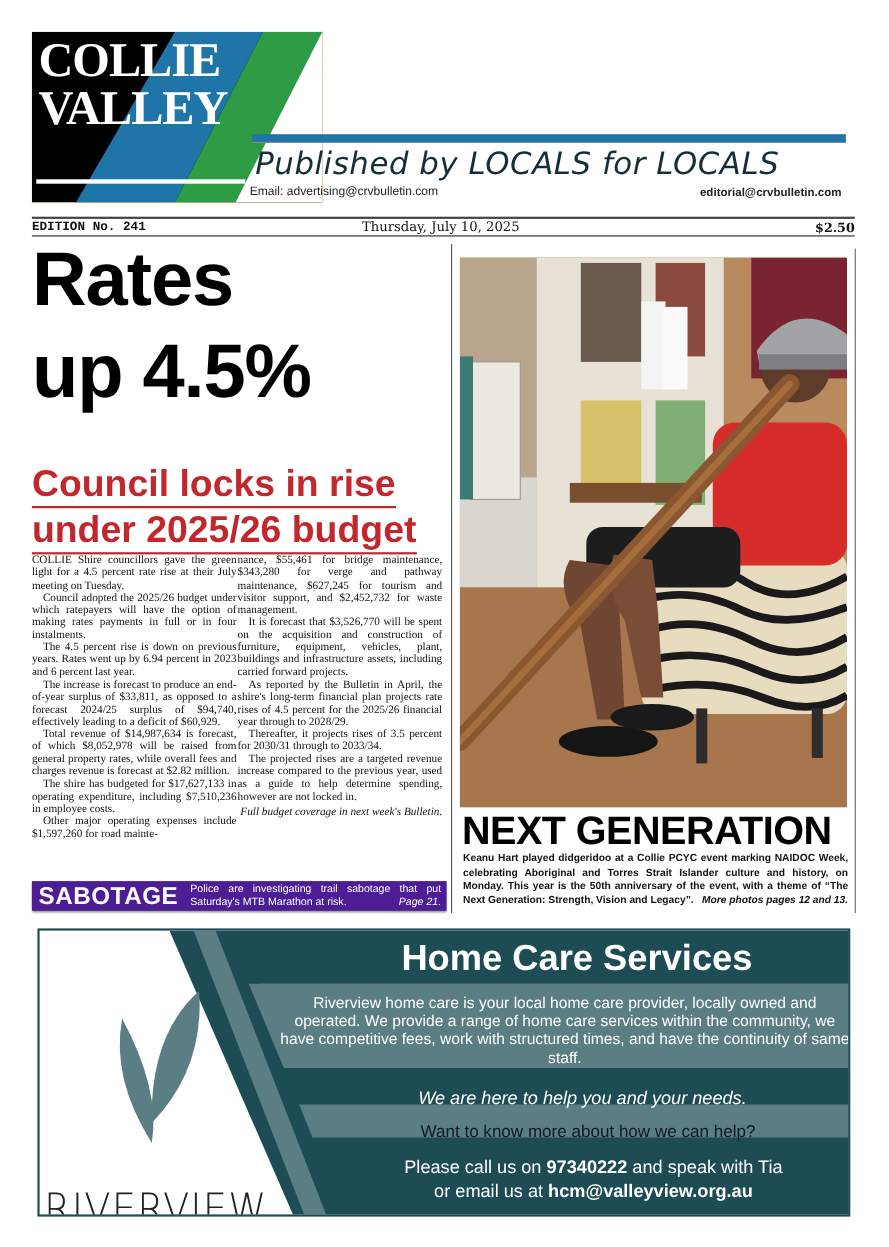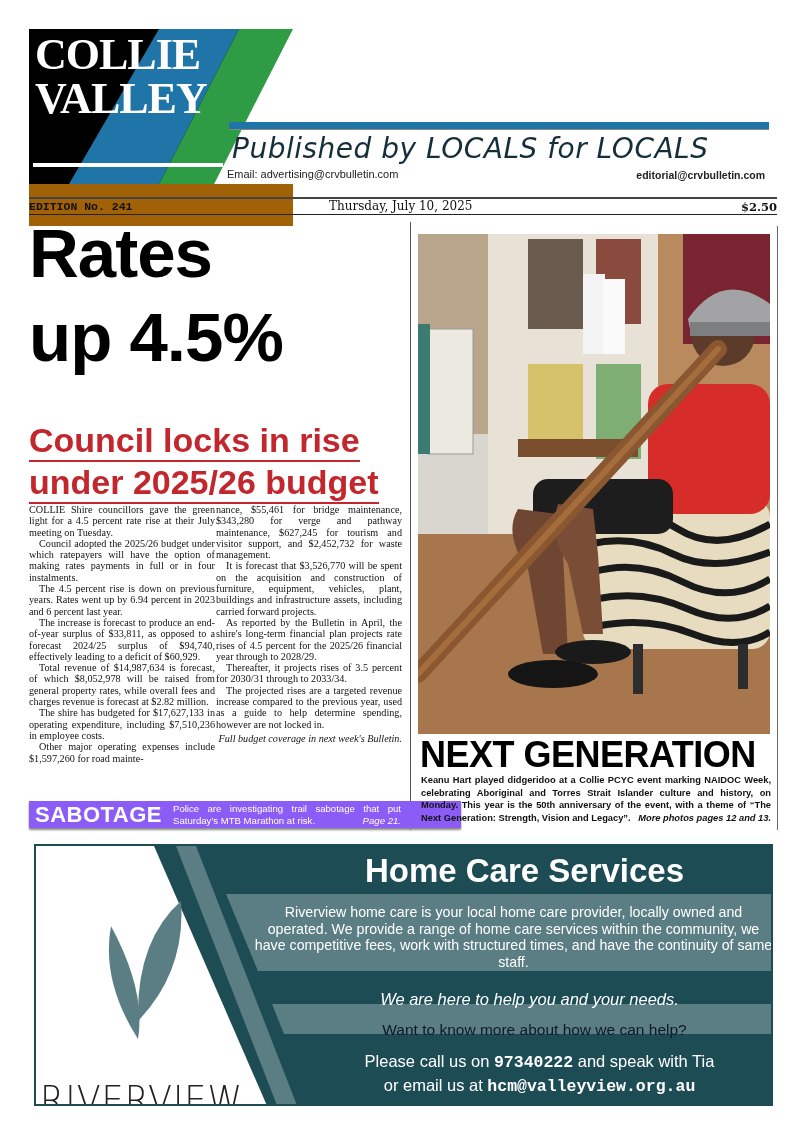--- a/index.html
+++ b/index.html
@@ -1,21 +1,21 @@
 <!DOCTYPE html>
 <html><head>
 <meta charset="utf-8">
 <style>
   * { box-sizing: border-box; margin: 0; padding: 0; }
   html, body { width: 808px; height: 1134px; background: #ffffff; overflow: hidden; }
   body { position: relative; font-family: "Liberation Serif", serif; color: #111; }
 
   
   .masthead { position: absolute; left: 29px; top: 29px; width: 740px; height: 155px; }
-  .logo-block { position: absolute; left: 0; top: 0; width: 264px; height: 197px; overflow: hidden; background: #a16207; }
+  .logo-block { position: absolute; left: 0; top: 0; width: 264px; height: 155px; overflow: hidden; background: #a16207; }
   .logo-block svg { position: absolute; left: 0; top: 0; }
   .logo-text { position: absolute; left: 6px; top: 4px; color: #fff; font-family: "Liberation Serif", serif; font-weight: bold; font-size: 44px; line-height: 44px; letter-spacing: -1px; }
   .logo-text div { height: 44px; }
   .bulletin-title { position: absolute; left: 200px; top: 2px; width: 540px; text-align: right; font-family: "Liberation Serif", serif; font-weight: bold; color: #1f74a8; font-size: 104px; line-height: 96px; letter-spacing: 3px; }
   .bulletin-rule { position: absolute; left: 200px; top: 93px; width: 540px; height: 8px; background: #1f74a8; border-bottom: 1px solid #888; }
   .tagline { position: absolute; left: 203px; top: 102px; width: 537px; font-family: "DejaVu Sans", sans-serif; font-style: italic; color: #152f3a; font-size: 28px; line-height: 36px; letter-spacing: 0.5px; white-space: nowrap; }
   .email-left { position: absolute; left: 198px; top: 139px; font-family: "Liberation Sans", sans-serif; font-size: 11px; color: #222; }
   .email-right { position: absolute; right: 4px; top: 140px; font-family: "Liberation Sans", sans-serif; font-weight: bold; font-size: 10.5px; color: #222; }
 
   
@@ -30,42 +30,42 @@
   .headline div { white-space: nowrap; }
   .subhead { position: absolute; left: 29px; top: 420px; width: 380px; font-family: "Liberation Sans", sans-serif; color: #c1272d; font-size: 34px; line-height: 40px; }
   .subhead div { border-bottom: 2.5px solid #c1272d; display: inline-block; white-space: nowrap; }
   .body-col { position: absolute; top: 504px; width: 186px; font-family: "Liberation Serif", serif; font-size: 10.2px; line-height: 11.3px; text-align: justify; hyphens: auto; color: #111; }
   .body-col p { text-indent: 10px; }
   .body-col p.first { text-indent: 0; }
   .col-a { left: 29px; }
   .col-b { left: 216px; }
   .tail-note { text-align: right; font-style: italic; margin-top: 3px; }
 
-  .sabotage { position: absolute; left: 29px; top: 801px; width: 432px; height: 27px; background: #8b5cf6; color: #fff; box-shadow: 0 2px 2px #888; }
+  .sabotage { position: absolute; left: 29px; top: 801px; width: 377px; height: 27px; background: #4c1d95; color: #fff; box-shadow: 0 2px 2px #888; }
   .sab-title { position: absolute; left: 6px; top: 1px; font-family: "Liberation Sans", sans-serif; font-weight: bold; font-size: 22px; line-height: 26px; letter-spacing: 0.5px; }
   .sab-text { position: absolute; left: 144px; top: 2px; width: 228px; font-family: "Liberation Sans", sans-serif; font-size: 9.6px; line-height: 11.5px; text-align: justify; }
   .sab-page { float: right; font-style: italic; }
 
   
   .photo-frame { position: absolute; left: 418px; top: 234px; width: 352px; height: 500px; overflow: hidden; background: #c9b49a; }
   .photo-frame svg { display: block; }
   .photo-border { position: absolute; left: 412px; top: 226px; width: 366px; height: 604px; border-right: 1.5px solid #666; }
   .photo-headline { position: absolute; left: 420px; top: 736px; width: 350px; font-family: "Liberation Sans", sans-serif; font-weight: bold; font-size: 36px; line-height: 38px; color: #000; white-space: nowrap; letter-spacing: -0.5px; }
   .photo-caption { position: absolute; left: 421px; top: 774px; width: 350px; font-family: "Liberation Sans", sans-serif; font-weight: bold; font-size: 9.3px; line-height: 12.5px; text-align: justify; color: #111; }
   .photo-caption .more { float: right; font-style: italic; }
 
   
   .ad { position: absolute; left: 34px; top: 844px; width: 739px; height: 262px; border: 2px solid #1d4c55; background: #fff; overflow: hidden; }
   .ad svg.ad-bg { position: absolute; left: 0; top: 0; }
   .ad-title { position: absolute; left: 240px; top: 2px; width: 497px; text-align: center; color: #fff; font-family: "Liberation Sans", sans-serif; font-weight: bold; font-size: 33px; line-height: 46px; }
   .ad-para { position: absolute; left: 218px; top: 58px; width: 519px; text-align: center; color: #fff; font-family: "Liberation Sans", sans-serif; font-size: 14.2px; line-height: 16.5px; }
   .ad-help { position: absolute; left: 250px; top: 138px; width: 487px; text-align: center; color: #fff; font-family: "Liberation Sans", sans-serif; font-style: italic; font-size: 16.5px; line-height: 30px; }
   .ad-know { position: absolute; left: 260px; top: 170px; width: 477px; text-align: center; color: #0f172a; font-family: "Liberation Sans", sans-serif; font-size: 15.5px; line-height: 28px; }
   .ad-contact { position: absolute; left: 270px; top: 204px; width: 467px; text-align: center; color: #fff; font-family: "Liberation Sans", sans-serif; font-size: 16.5px; line-height: 22px; }
-  .ad-contact b { font-weight: bold; font-family: Liberation Mono, monospace; }
+  .ad-contact b { font-weight: bold; }
   .riverview-logo { position: absolute; left: 4px; top: 232px; font-family: "DejaVu Sans", sans-serif; font-weight: 200; color: #222; font-size: 35px; letter-spacing: 1px; transform: scaleY(1.12); transform-origin: left top; }
   .leaves { position: absolute; left: 60px; top: 55px; }
 </style>
 </head>
 <body>
 
 <header class="masthead">
   <div class="logo-block">
     <svg width="264" height="155" viewBox="0 0 264 155">
       <rect x="0" y="0" width="264" height="155" fill="#000"></rect>

